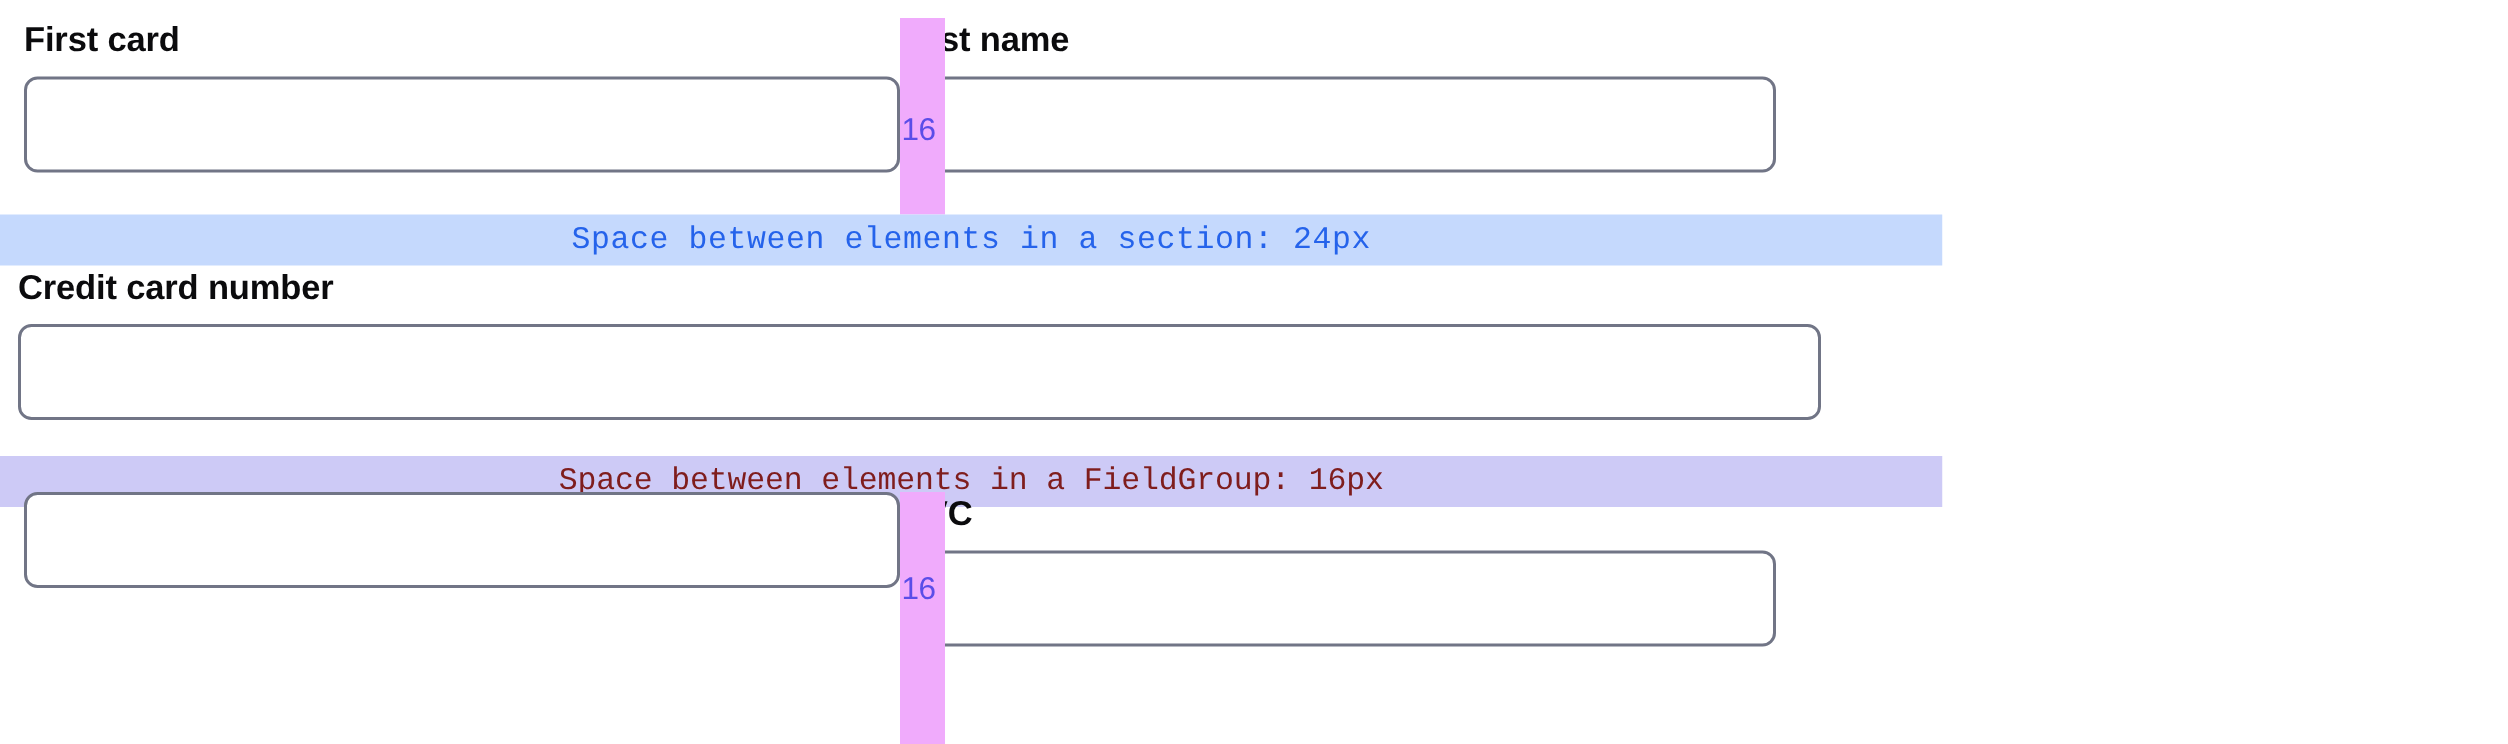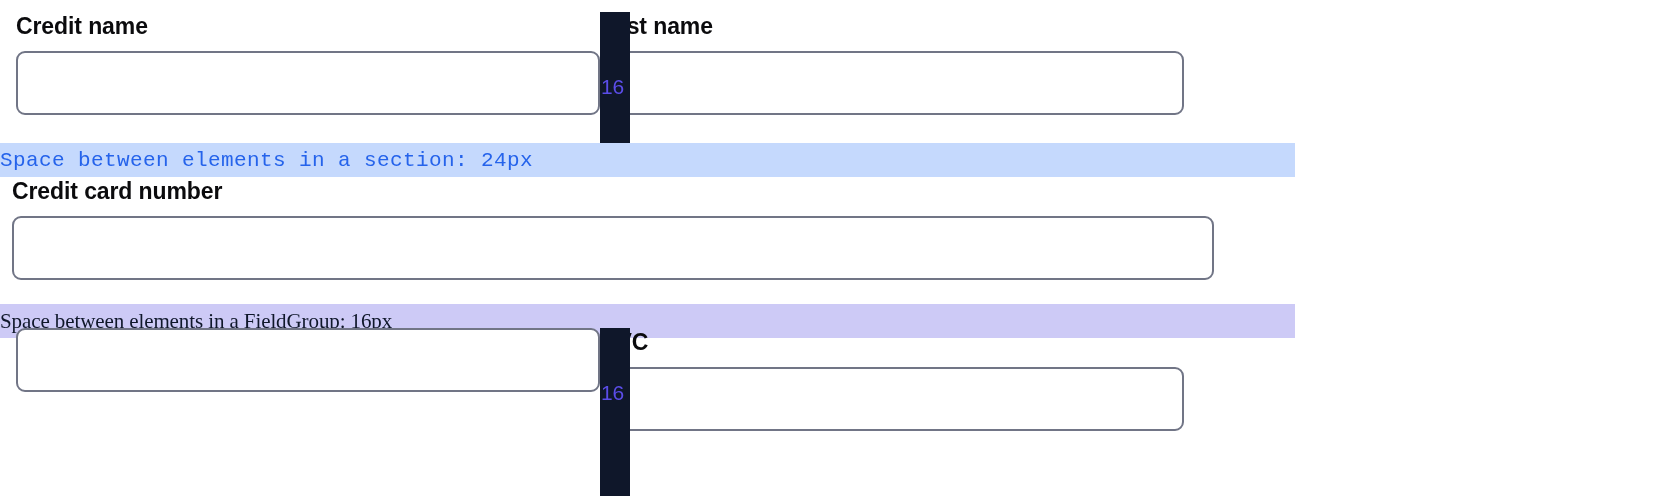--- a/index.html
+++ b/index.html
@@ -83,51 +83,51 @@
   .field.col-left .field-input  { width: 584px; }
   .field.col-right .field-input { width: 584px; }
 
   
   .anno-band {
     position: absolute;
     left: 0;
     width: 1295px;
     display: flex;
     align-items: center;
-    justify-content: flex-start;
+    justify-content: center;
     box-sizing: border-box;
     white-space: nowrap;
     overflow: hidden;
   }
 
   .anno-section {
     top: 143px;
     height: 34px;
     background: #c5d9fd;
     color: #2563eb;
     font-family: "Liberation Mono", monospace;
     font-size: 21px;
     letter-spacing: 0.4px;
   }
 
   .anno-fieldgroup {
     top: 304px;
     height: 34px;
     background: #cdcaf6;
-    color: #0f172a;
-    font-family: Liberation Serif, serif;
+    color: #7f1d1d;
+    font-family: Liberation Mono, monospace;
     font-size: 21px;
     letter-spacing: -0.1px;
   }
 
   
   .gap-marker {
     position: absolute;
     width: 30px;
-    background: #0f172a;
+    background: #f0abfc;
     display: flex;
     align-items: center;
     justify-content: flex-start;
     box-sizing: border-box;
   }
 
   .gap-marker.gap-top    { left: 600px; top: 12px;  height: 131px; }
   .gap-marker.gap-bottom { left: 600px; top: 328px; height: 168px; }
 
   .gap-label {
@@ -156,21 +156,21 @@
 </style>
 </head>
 <body>
 
 <div class="page">
 
   <div class="form-area">
 
     <div class="row row-names">
       <div class="field col-left">
-        <label class="field-label">Credit name</label>
+        <label class="field-label">First card</label>
         <input class="field-input" type="text" placeholder="" style="">
       </div>
       <div class="field col-right">
         <label class="field-label">Last name</label>
         <input class="field-input" type="text" placeholder="" style="">
       </div>
     </div>
 
     <div class="gap-marker gap-top">
       <span class="gap-label">16</span>

